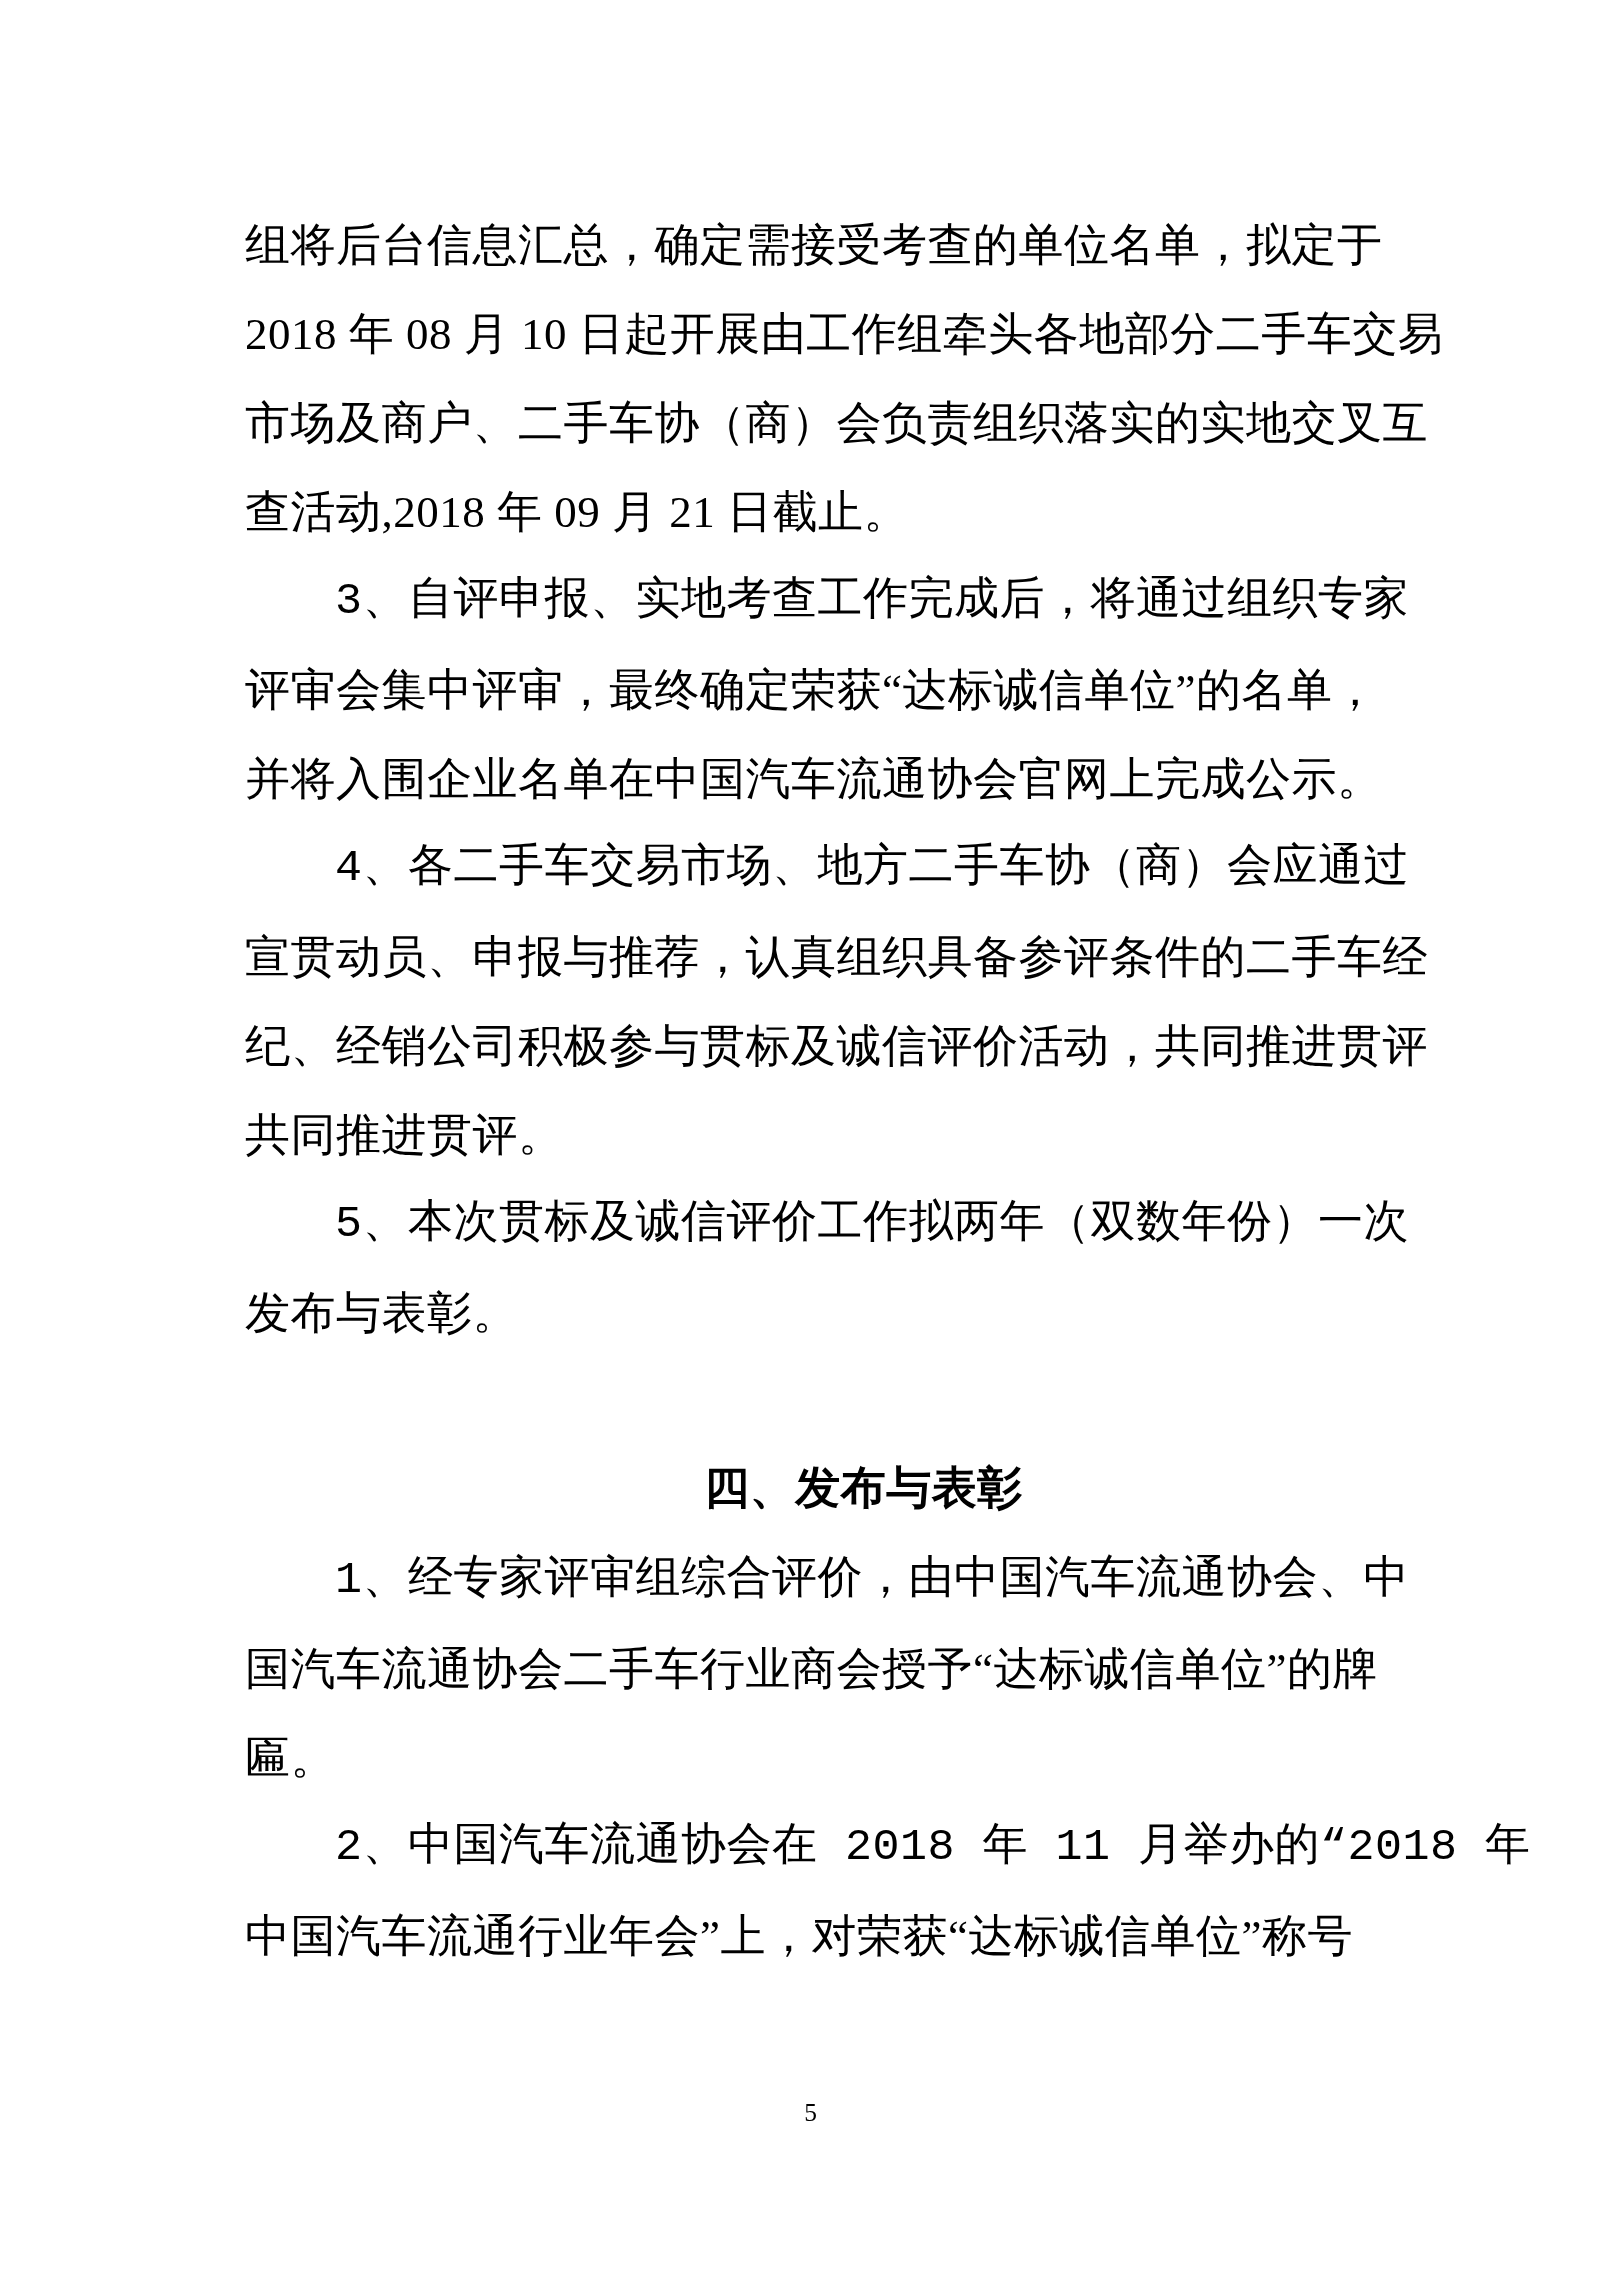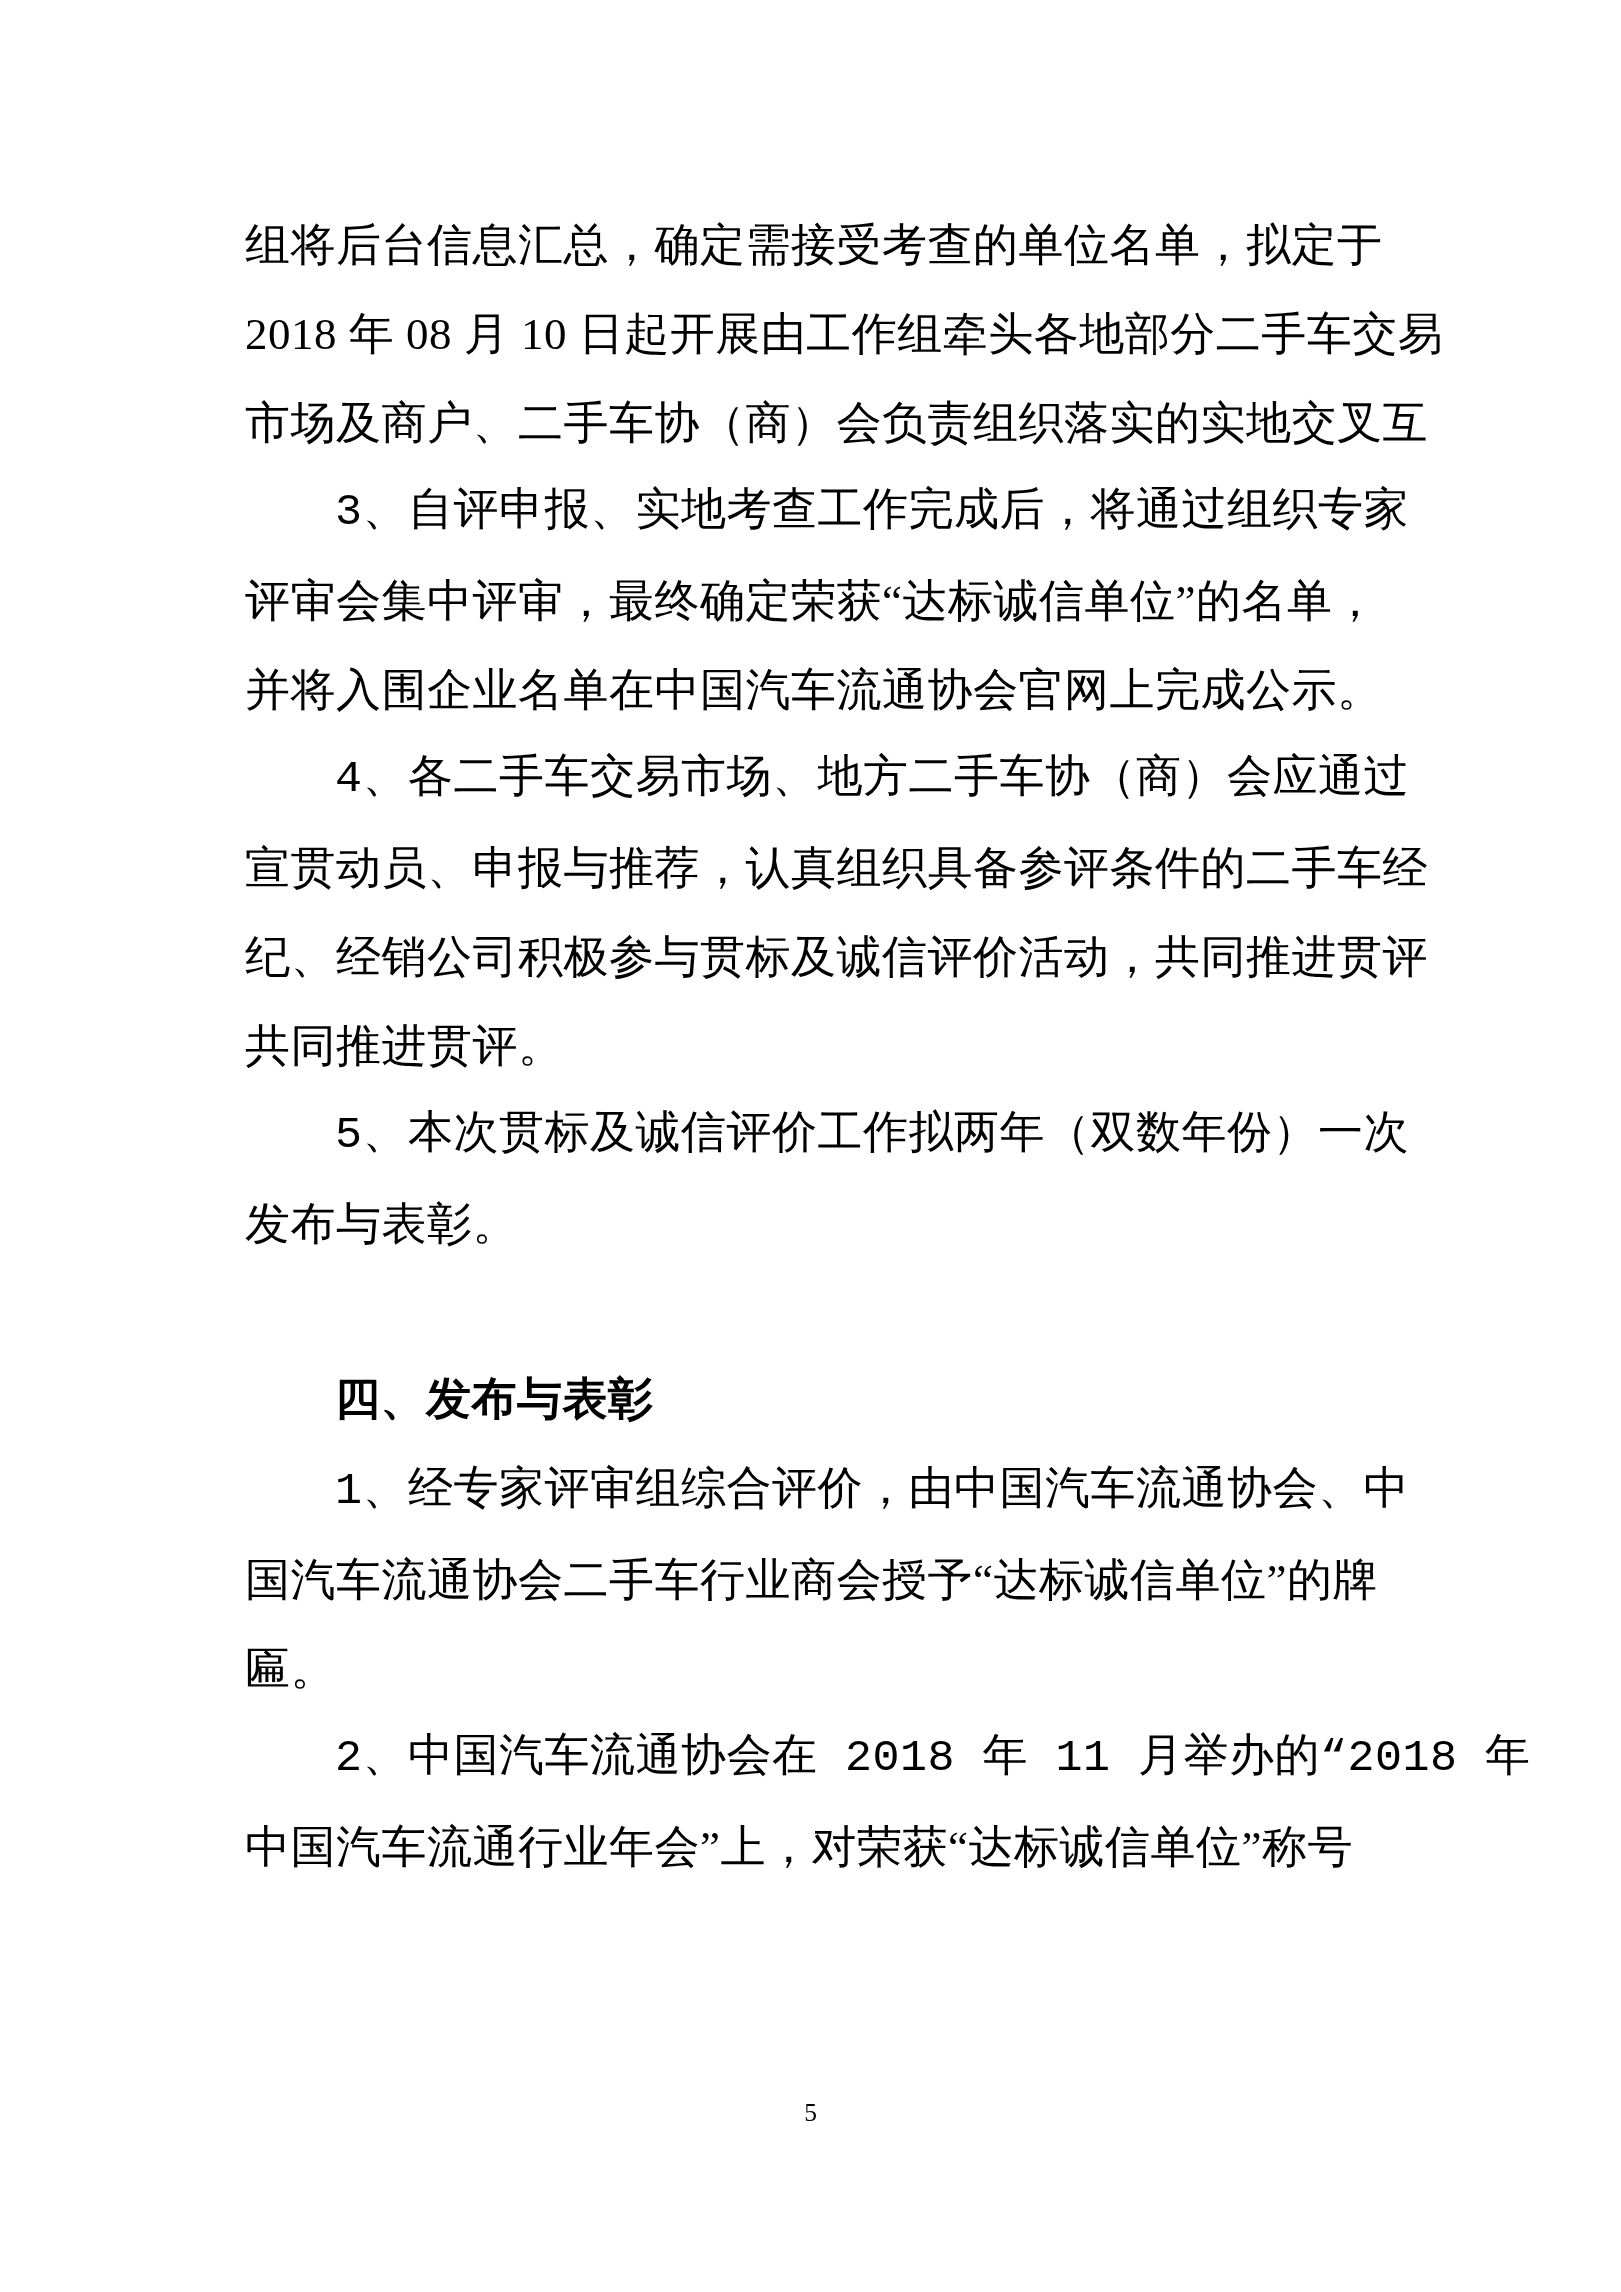--- a/index.html
+++ b/index.html
@@ -30,20 +30,21 @@
     white-space: nowrap;
     text-align: left;
     letter-spacing: 0.5px;
   }
   .indent {
     padding-left: 90px;
     font-family: Liberation Mono, monospace;
   }
   .heading {
     font-weight: bold;
+    text-align: center;
   }
   .blank {
     height: 89px;
   }
   .page-num {
     position: absolute;
     top: 2096px;
     left: 0;
     width: 1621px;
     text-align: center;
@@ -52,20 +53,21 @@
   }
 </style>
 </head>
 <body>
 
 <div class="page">
   <div class="content">
     <div class="line">组将后台信息汇总，确定需接受考查的单位名单，拟定于</div>
     <div class="line">2018 年 08 月 10 日起开展由工作组牵头各地部分二手车交易</div>
     <div class="line">市场及商户、二手车协（商）会负责组织落实的实地交叉互</div>
+    <div class="line">查活动,2018 年 09 月 21 日截止。</div>
     <div class="line indent">3、自评申报、实地考查工作完成后，将通过组织专家</div>
     <div class="line">评审会集中评审，最终确定荣获“达标诚信单位”的名单，</div>
     <div class="line">并将入围企业名单在中国汽车流通协会官网上完成公示。</div>
     <div class="line indent">4、各二手车交易市场、地方二手车协（商）会应通过</div>
     <div class="line">宣贯动员、申报与推荐，认真组织具备参评条件的二手车经</div>
     <div class="line">纪、经销公司积极参与贯标及诚信评价活动，共同推进贯评</div>
     <div class="line">共同推进贯评。</div>
     <div class="line indent">5、本次贯标及诚信评价工作拟两年（双数年份）一次</div>
     <div class="line">发布与表彰。</div>
     <div class="blank"></div>

